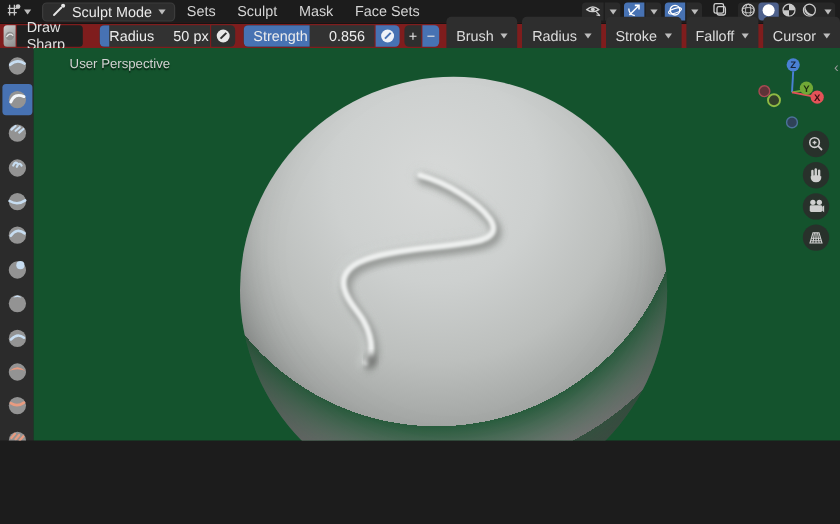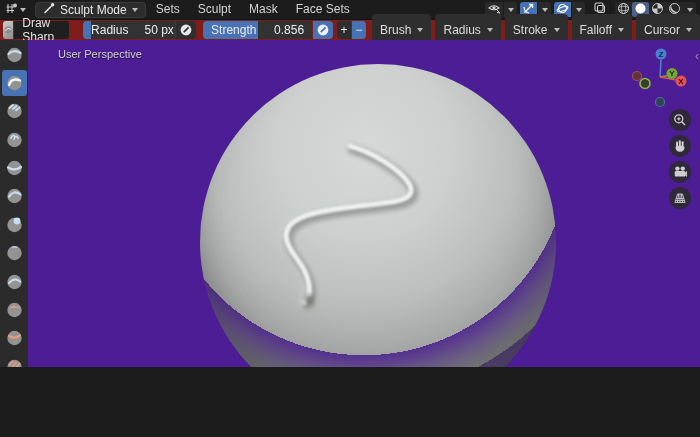--- a/index.html
+++ b/index.html
@@ -88,21 +88,21 @@
   .body { display:flex; height:397px; }
   .tool-sidebar {
     width:28px; background:#2b2b2b; display:flex; flex-direction:column;
   }
   .tool-cell { flex:1 1 0; display:flex; align-items:center; justify-content:center; }
   .tool-item {
     width:25px; height:26px; border-radius:3px; display:flex; align-items:center;
     justify-content:center;
   }
   .tool-item.selected { background:#4772b3; }
-  .viewport { flex:1; position:relative; background:#4c1d95; overflow:hidden; }
+  .viewport { flex:1; position:relative; background:#14532d; overflow:hidden; }
   .sphere {
     position:absolute; left:172px; top:24px; width:356px; height:356px;
     border-radius:50%;
     background:radial-gradient(circle at 46% 24%,
       #d7d9d8 0%, #cdd0cf 26%, #bcbfbd 46%, #a3a6a4 62%,
       #84878531 0%, #848785 74%, #64676476 0%, #646764 86%, #4b4e4c 94%, #3e413f 99%);
     box-shadow: inset 0 -34px 46px -18px rgba(34,38,36,0.55);
   }
   .squiggle { position:absolute; left:0; top:0; pointer-events:none; }
   .overlay-text {

